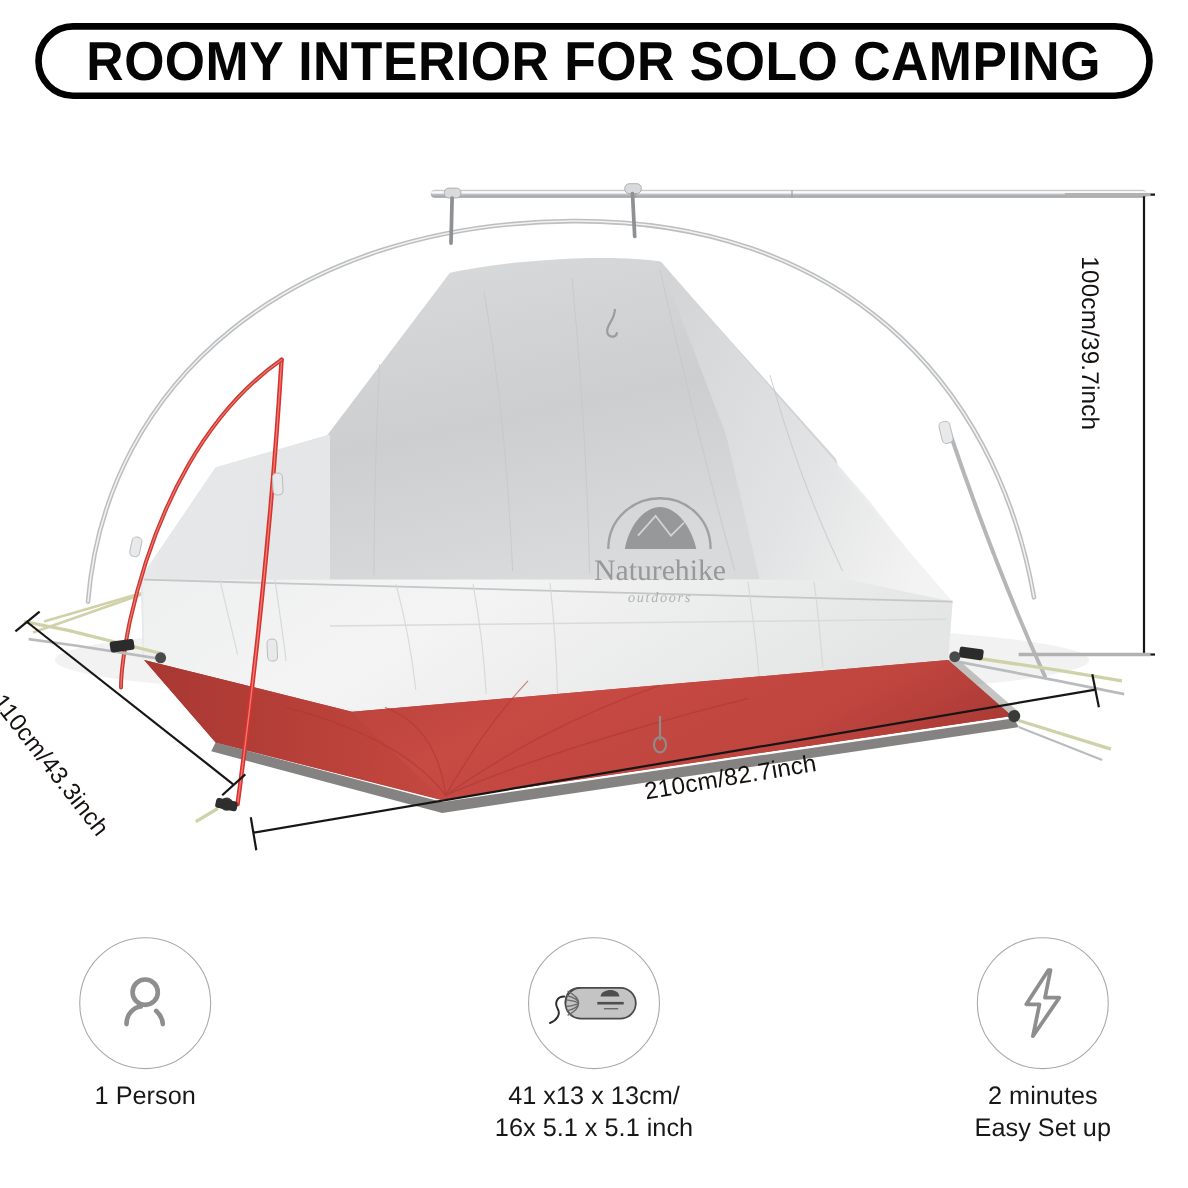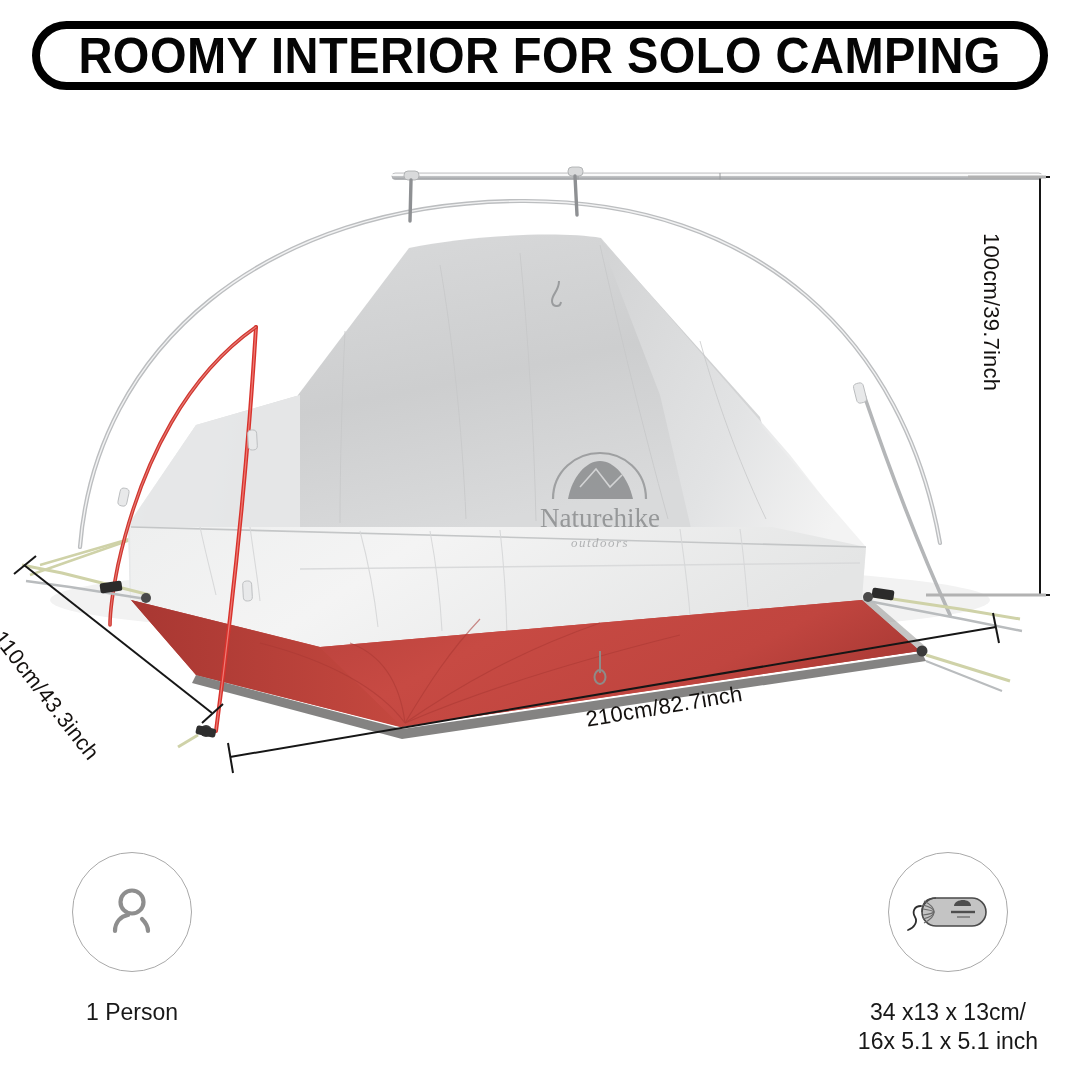--- a/index.html
+++ b/index.html
@@ -19,21 +19,21 @@
     overflow: hidden;
   }
 
   
   #title-banner {
     position: absolute;
     left: 32px;
     top: 21px;
     width: 1016px;
     height: 69px;
-    border: 8px solid #000000;
+    border: 6px solid #000000;
     border-radius: 36px;
     box-sizing: border-box;
     background: #ffffff;
     display: flex;
     align-items: center;
     justify-content: center;
   }
   #title-text {
     font-family: "Liberation Sans Narrow", "Liberation Sans", sans-serif;
     font-weight: bold;
@@ -107,21 +107,21 @@
     height: 120px;
     border-radius: 50%;
     border: 1.6px solid #a9a9a9;
     box-sizing: border-box;
     display: flex;
     align-items: center;
     justify-content: center;
     background: #ffffff;
   }
   .spec-label {
-    margin-top: 26px;
+    margin-top: 10px;
     text-align: center;
     font-family: "Liberation Sans", sans-serif;
     font-size: 23px;
     line-height: 1.28;
     color: #181818;
     white-space: pre-line;
   }
 </style>
 </head>
 <body>
@@ -370,19 +370,28 @@
             <path d="M 22 39 C 30 35 32 31 32 28"></path>
           </g>
           <path d="M 19 22 C 12 22 10 28 13 33 C 16 38 12 44 6 46" fill="none" stroke="#2e2e2e" stroke-width="1.8" stroke-linecap="round"></path>
           <g opacity="0.85">
             <path d="M 52 22 C 52 18 57 16 61 16 C 65 16 69 18 69 22 Z" fill="#3a3a3a"></path>
             <path d="M 49 28 L 73 28" stroke="#3a3a3a" stroke-width="2.4"></path>
             <path d="M 55 33 L 68 33" stroke="#5a5a5a" stroke-width="1.3"></path>
           </g>
         </svg>
       </div>
-      <div class="spec-label">34 x13 x 13cm/
+      <div class="spec-label">41 x13 x 13cm/
 16x 5.1 x 5.1 inch</div>
     </div>
 
+    <div class="spec-item">
+      <div class="spec-circle">
+        <svg width="54" height="70" viewBox="0 0 54 70">
+          <path d="M 32 5 L 12 36 L 24 36 L 18 65 L 42 30 L 29 30 L 34 5 Z" fill="none" stroke="#8e8e8e" stroke-width="3.4" stroke-linejoin="round"></path>
+        </svg>
+      </div>
+      <div class="spec-label">2 minutes
+Easy Set up</div>
+    </div>
 
   </div>
 </div>
 
 </body></html>

